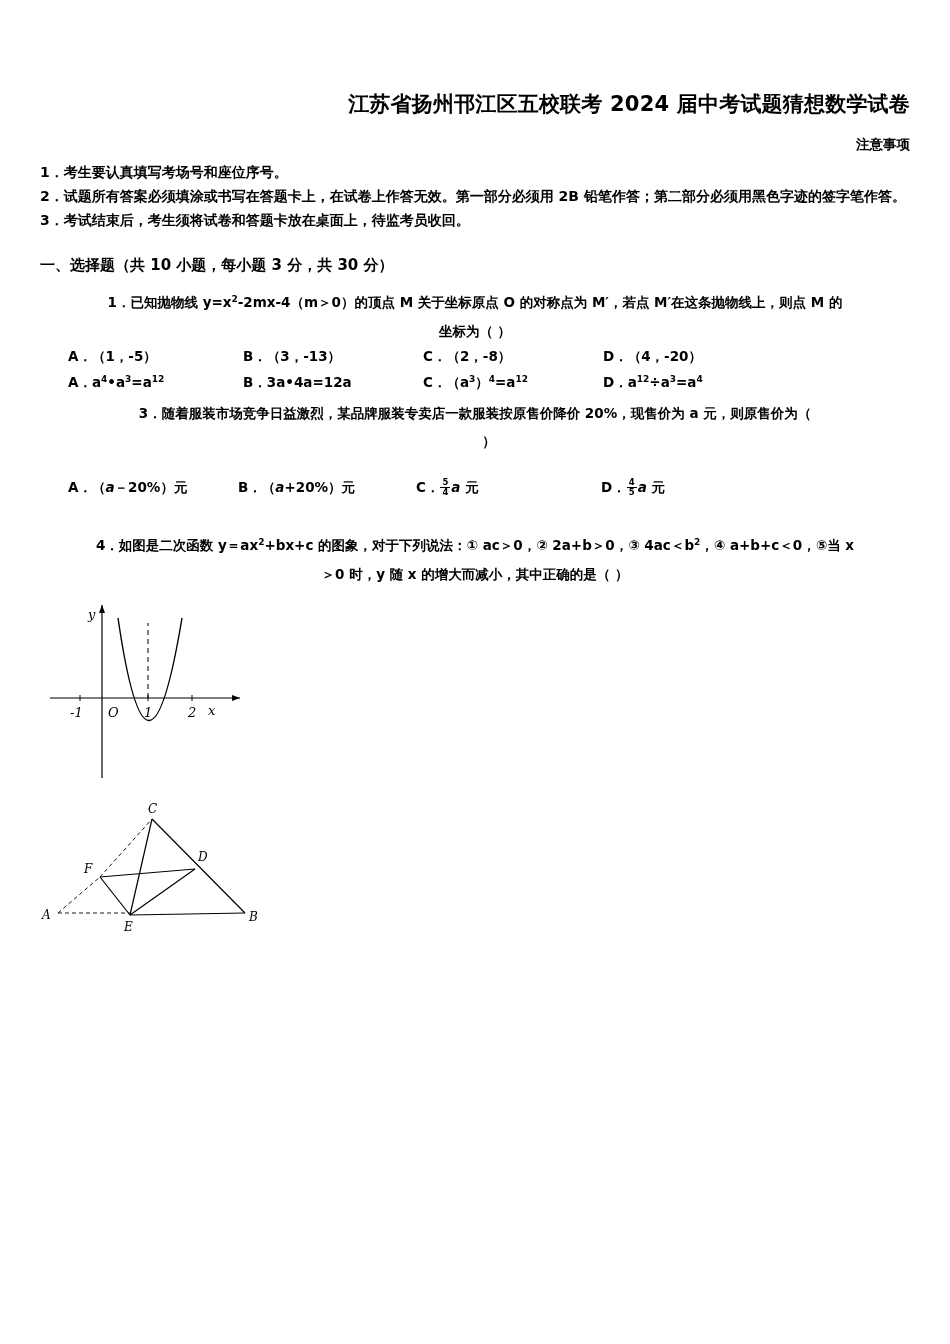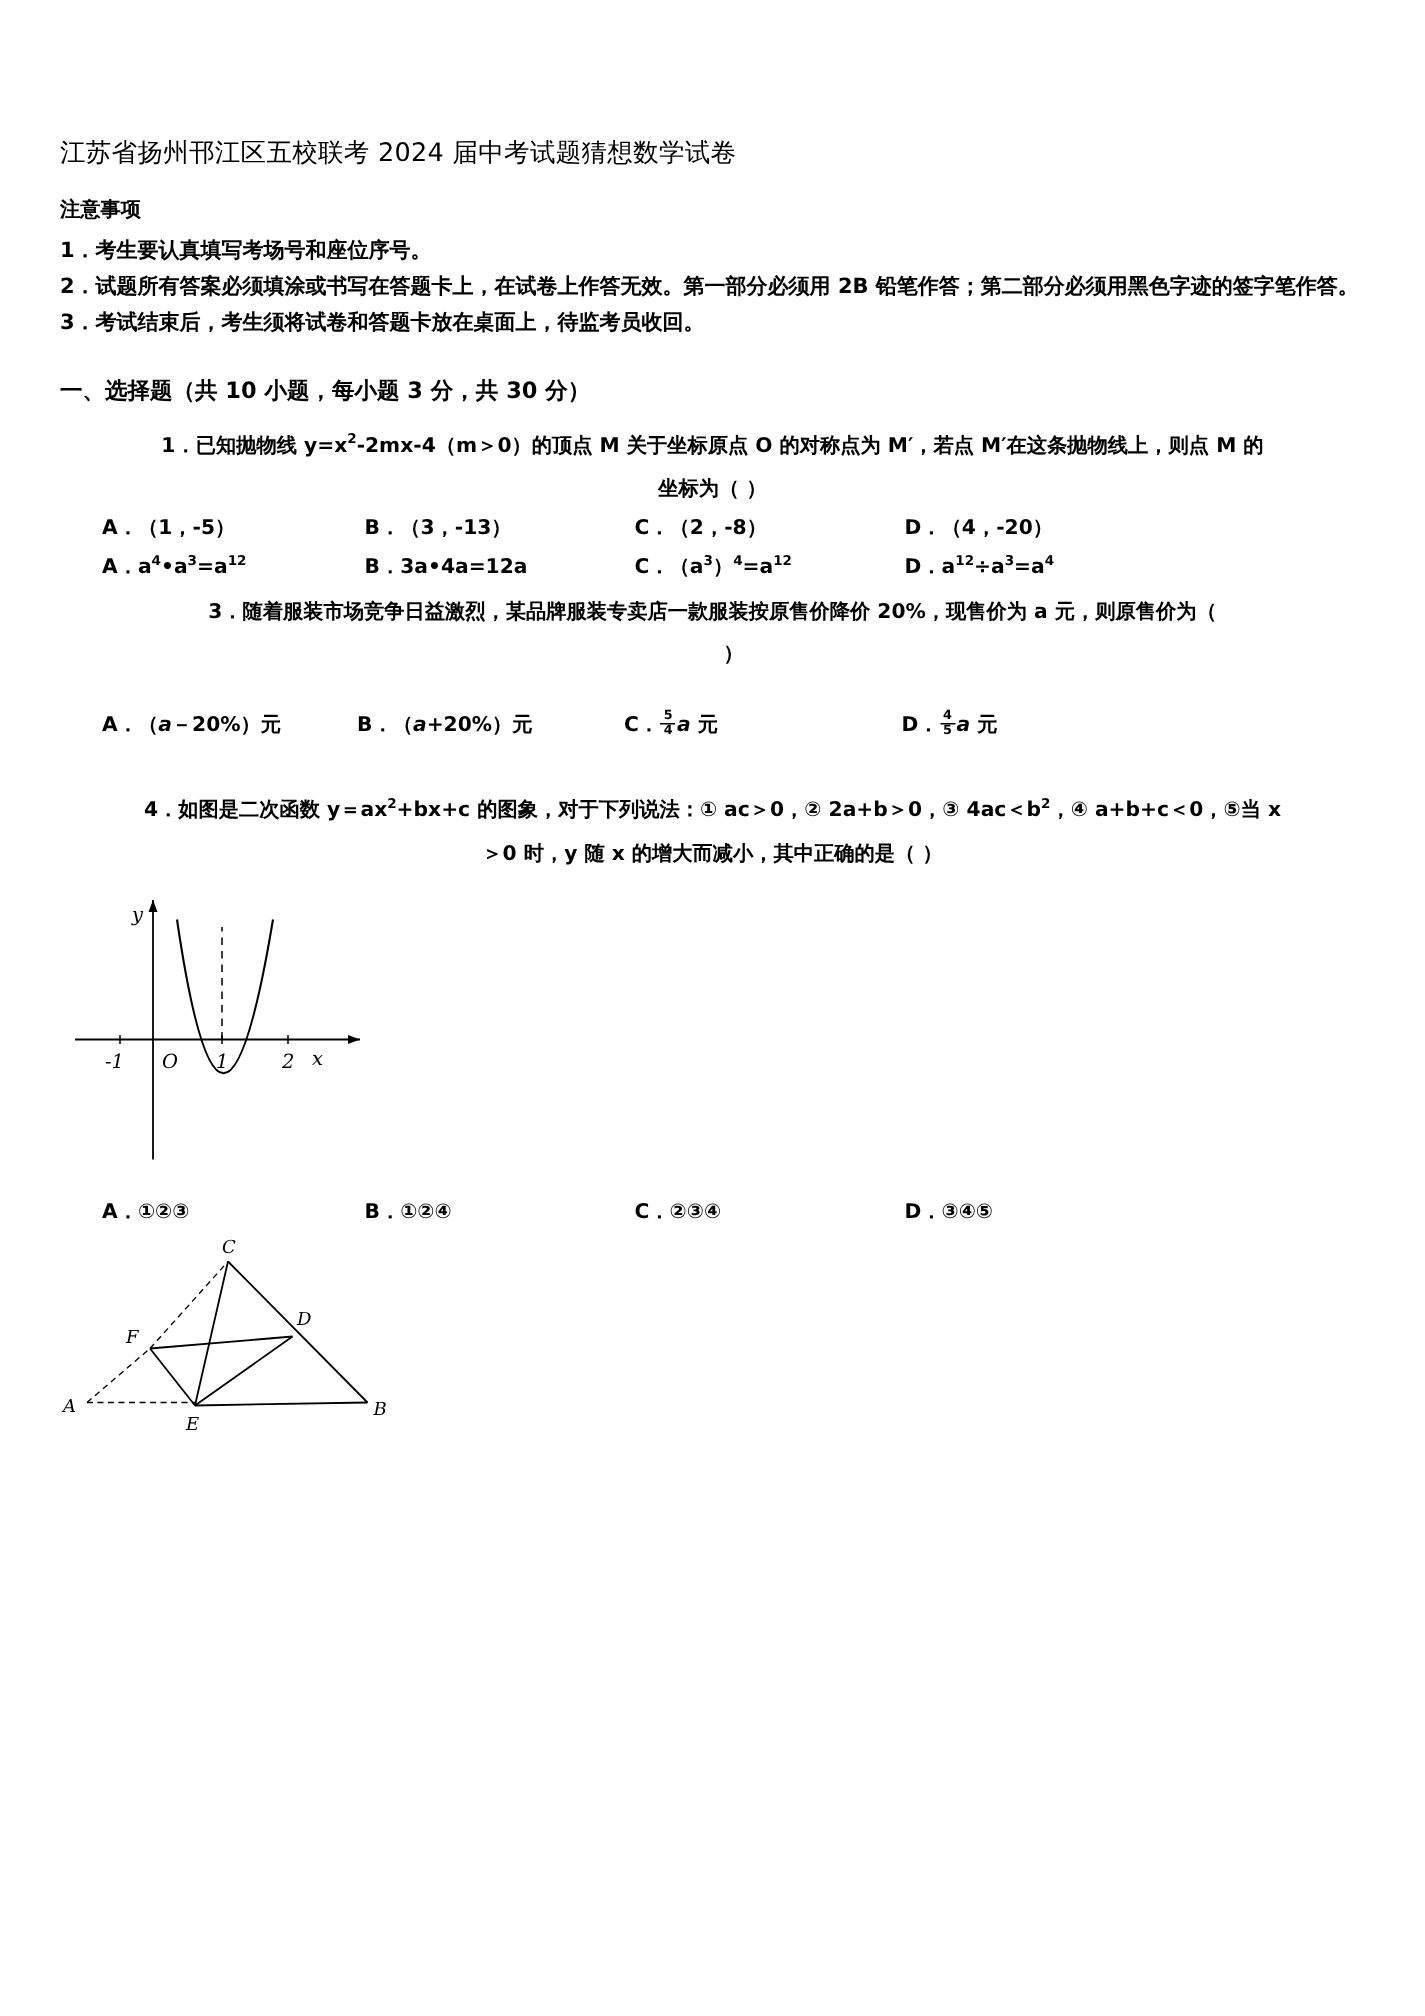--- a/index.html
+++ b/index.html
@@ -23,31 +23,32 @@
     box-sizing: border-box;
   }
   .inner {
     position: absolute;
     left: 40px;
     top: 90px;
     width: 870px;
   }
   .doc-title {
     font-family: "DejaVu Sans", sans-serif;
-    font-weight: normal;
-    font-size: 17px;
-    text-align: left;
+    font-weight: bold;
+    font-size: 21px;
+    text-align: right;
     letter-spacing: 0.2px;
     margin: 0 0 18px 0;
   }
   .notice-title {
     font-family: "DejaVu Sans", sans-serif;
     font-weight: bold;
     font-size: 13.5px;
     margin: 0 0 6px 0;
+    text-align: right;
   }
   .notice-item {
     font-family: "DejaVu Sans", sans-serif;
     font-size: 14px;
     line-height: 1.72;
     font-weight: bold;
     margin: 0;
   }
   .section-head {
     font-family: "DejaVu Sans", sans-serif;
@@ -170,26 +171,20 @@
 
           <text x="30" y="124" font-family="DejaVu Serif, serif" font-size="13" font-style="italic">-1</text>
           <text x="68" y="124" font-family="DejaVu Serif, serif" font-size="13" font-style="italic">O</text>
           <text x="104" y="124" font-family="DejaVu Serif, serif" font-size="13" font-style="italic">1</text>
           <text x="148" y="124" font-family="DejaVu Serif, serif" font-size="13" font-style="italic">2</text>
           <text x="168" y="122" font-family="DejaVu Serif, serif" font-size="13" font-style="italic">x</text>
           <text x="48" y="26" font-family="DejaVu Serif, serif" font-size="13" font-style="italic">y</text>
         </svg>
       </div>
 
-      <div class="opts">
-        <span class="opt" style="width:175px">A．①②③</span>
-        <span class="opt" style="width:180px">B．①②④</span>
-        <span class="opt" style="width:180px">C．②③④</span>
-        <span class="opt">D．③④⑤</span>
-      </div>
     </div>
 
     <div>
 
       <div class="fig">
         <svg width="240" height="130" viewBox="0 0 240 130">
 
           <line x1="18" y1="110" x2="60" y2="74" stroke="#000" stroke-width="0.9" stroke-dasharray="4,3"></line>
           <line x1="18" y1="110" x2="90" y2="110" stroke="#000" stroke-width="0.9" stroke-dasharray="4,3"></line>
 

